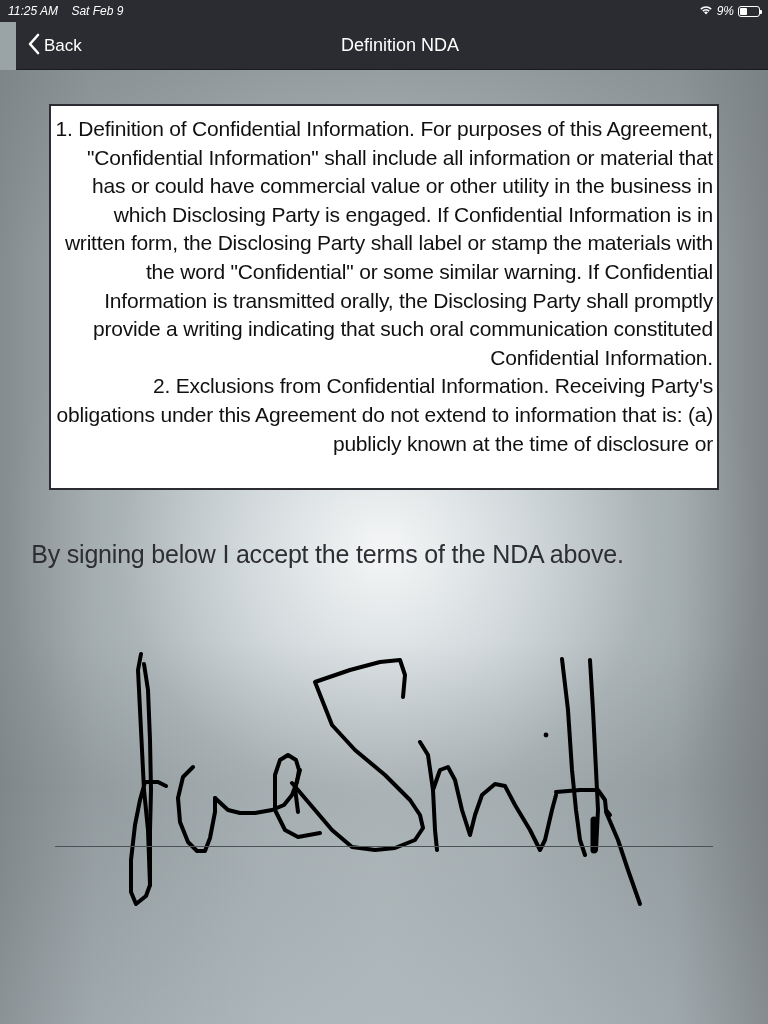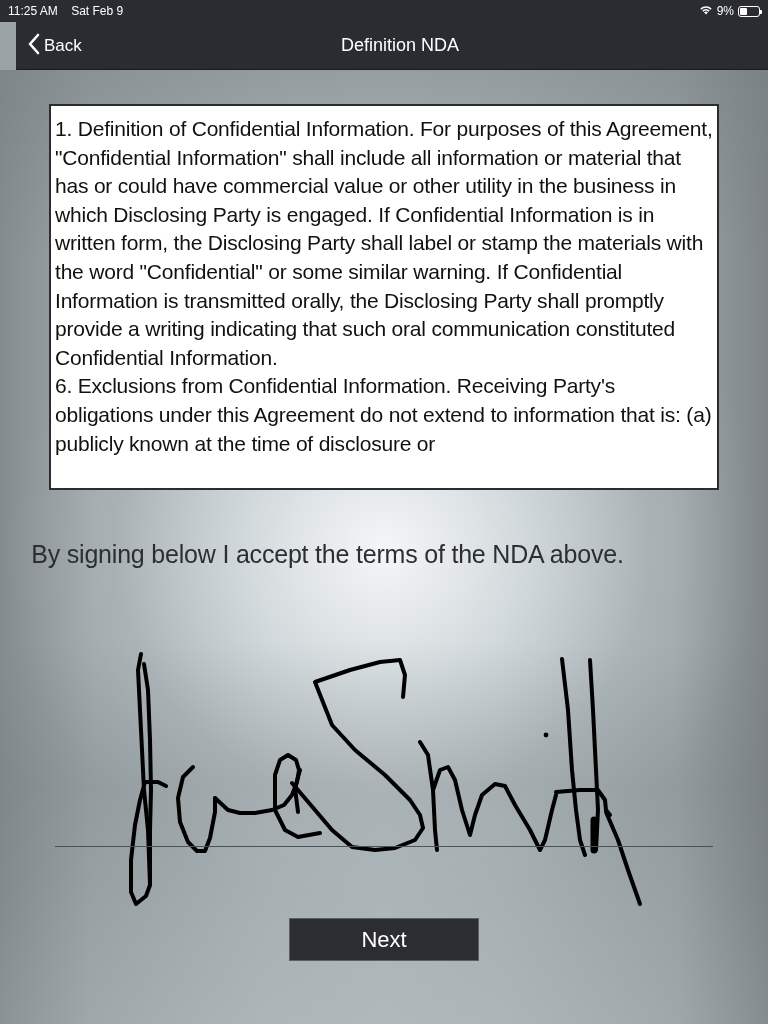--- a/index.html
+++ b/index.html
@@ -7,20 +7,21 @@
     body {
       font-family: "Liberation Sans", "DejaVu Sans", sans-serif;
       position: relative;
       background: #9aa3a6;
     }
     .status-bar {
       position: absolute; top: 0; left: 0; width: 768px; height: 22px;
       background: #2b2c31; color: #fff; font-size: 12px;
       display: flex; align-items: center; justify-content: space-between;
       padding: 0 8px;
+      font-style: italic;
     }
     .status-left span { margin-right: 10px; }
     .status-right { display: flex; align-items: center; gap: 4px; }
     .battery {
       width: 22px; height: 11px; border: 1px solid #fff; border-radius: 3px;
       position: relative; padding: 1px;
     }
     .battery-fill { width: 39%; height: 100%; background: #fff; border-radius: 1px; }
     .battery::after {
       content: ""; position: absolute; right: -3px; top: 3px;
@@ -50,21 +51,21 @@
       background: linear-gradient(180deg, rgba(120,128,132,0.55) 0%, rgba(120,128,132,0) 20%, rgba(120,128,132,0) 60%, rgba(110,118,122,0.25) 75%, rgba(150,160,164,0.15) 100%);
       pointer-events: none;
     }
     .nda-box {
       position: absolute; top: 34px; left: 49px; width: 670px; height: 386px;
       background: #fff; border: 2px solid #2b2c31;
       padding: 9px 4px 4px 4px; overflow: hidden;
       font-size: 21px; line-height: 28.6px; color: #111;
       letter-spacing: -0.2px;
     }
-    .nda-box p { white-space: normal; }
+    .nda-box p { white-space: normal; text-align: right; }
     .accept-text {
       position: absolute; top: 470px; left: 0; width: 655px; text-align: center;
       font-size: 25px; color: #2d2e33; letter-spacing: -0.2px;
     }
     .signature-pad {
       position: absolute; top: 500px; left: 55px; width: 658px; height: 280px;
     }
     .signature-pad svg { position: absolute; left: -55px; top: -500px; }
     .signature-line {
       position: absolute; top: 776px; left: 55px; width: 658px; height: 1px;
@@ -108,21 +109,21 @@
       </svg>
     </span>
     <span>Back</span>
   </div>
   <div class="nav-title">Definition NDA</div>
 </div>
 
 <div class="content">
   <div class="nda-box">
     <p>1. Definition of Confidential Information. For purposes of this Agreement, "Confidential Information" shall include all information or material that has or could have commercial value or other utility in the business in which Disclosing Party is engaged. If Confidential Information is in written form, the Disclosing Party shall label or stamp the materials with the word "Confidential" or some similar warning. If Confidential Information is transmitted orally, the Disclosing Party shall promptly provide a writing indicating that such oral communication constituted Confidential Information.</p>
-    <p>6. Exclusions from Confidential Information. Receiving Party's obligations under this Agreement do not extend to information that is: (a) publicly known at the time of disclosure or</p>
+    <p>2. Exclusions from Confidential Information. Receiving Party's obligations under this Agreement do not extend to information that is: (a) publicly known at the time of disclosure or</p>
   </div>
 
   <div class="accept-text">By signing below I accept the terms of the NDA above.</div>
 
   <div class="signature-pad">
     <svg width="768" height="1024" viewBox="0 0 768 1024">
       <g stroke="#000" stroke-width="4" fill="none" stroke-linecap="round" stroke-linejoin="round">
 
         <path d="M141 584 L138 600 L140 640 L142 680 L144 720 L148 760 L150 815 L146 826 L136 834 L131 822 L131 790 L135 755 L140 730 L145 712 L158 712 L166 716"></path>
         <path d="M144 594 L148 620 L150 670 L151 720 L150 760 L150 815"></path>
@@ -142,14 +143,13 @@
         <path d="M556 722 L580 720 L598 720 L605 730 L606 740 L610 745"></path>
         <path d="M606 742 L618 770 L628 800 L640 834"></path>
         <path d="M594 750 L594 780" stroke-width="7"></path>
       </g>
       <circle cx="546" cy="665" r="2.4" fill="#000"></circle>
     </svg>
   </div>
 
   <div class="signature-line"></div>
 
-  <div class="next-button">Next</div>
 </div>
 
 </body></html>

